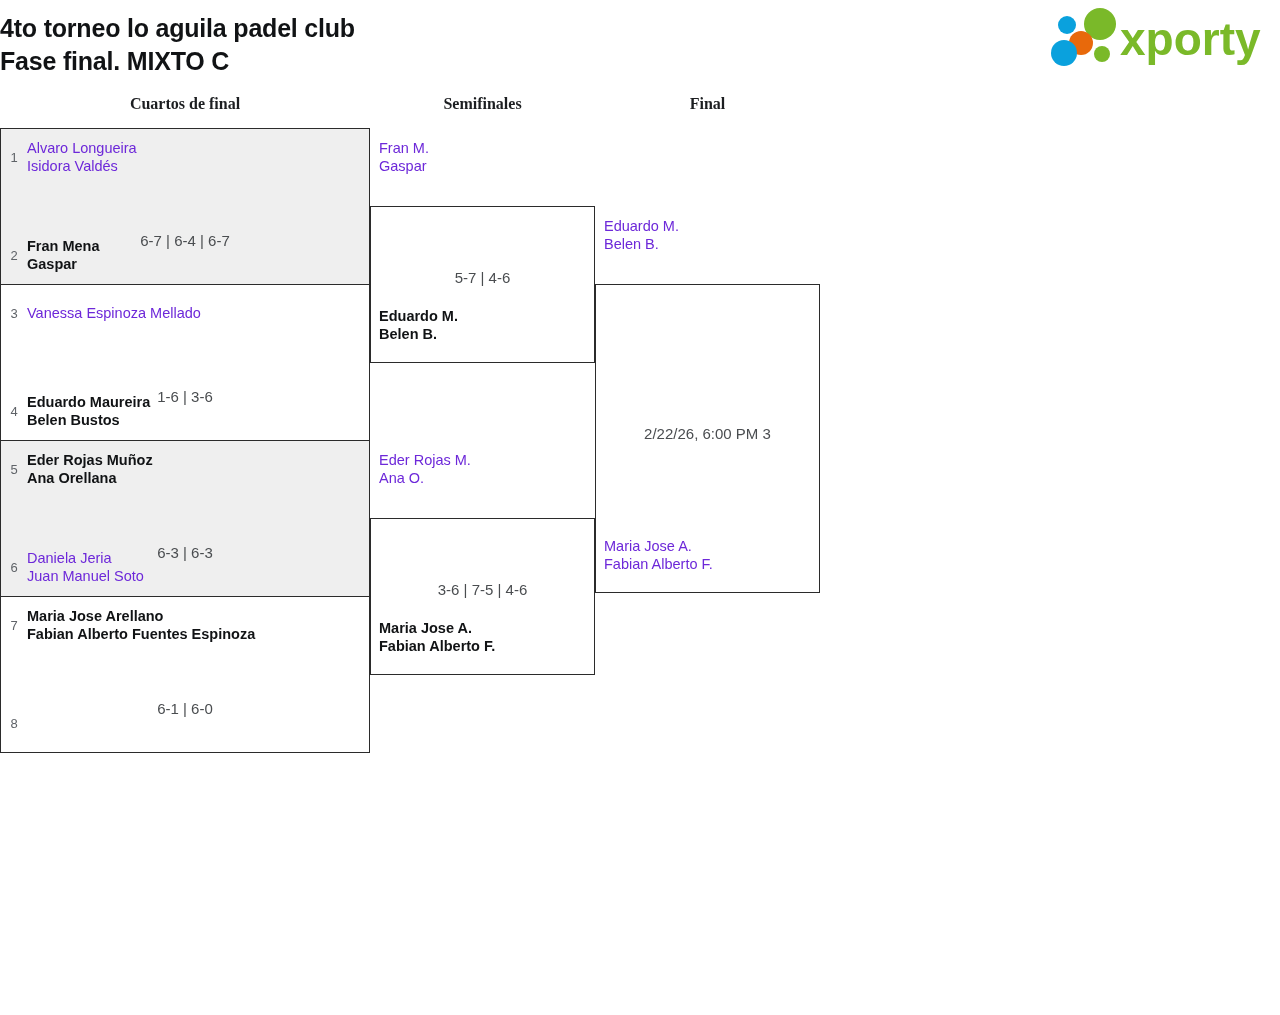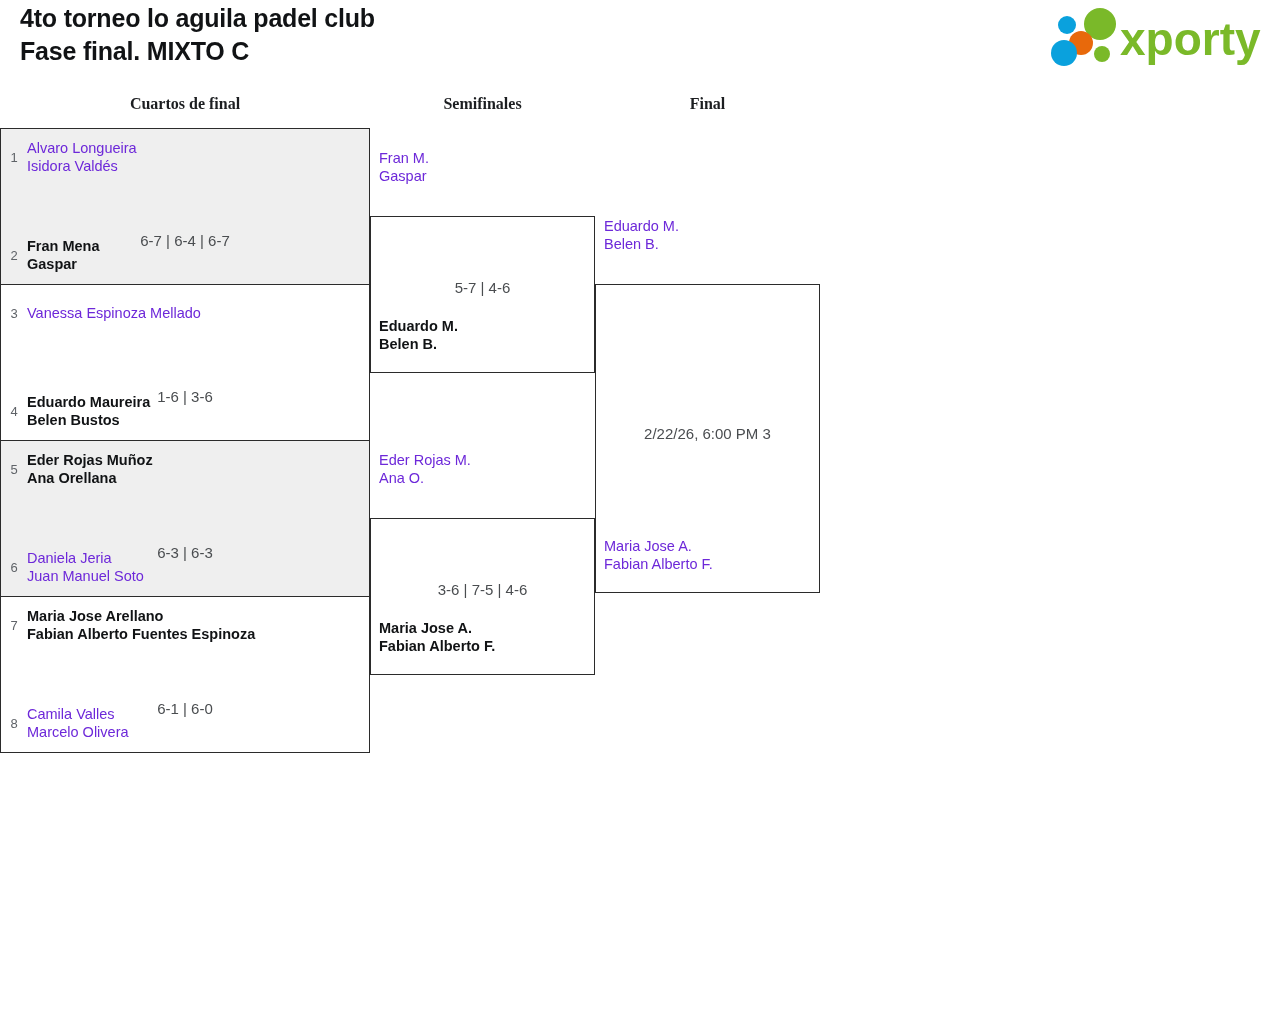--- a/index.html
+++ b/index.html
@@ -17,23 +17,22 @@
   #page {
     position: relative;
     width: 1280px;
     height: 1015px;
   }
 
   
   .title-block {
     position: absolute;
     left: 0px;
-    top: 2px;
+    top: 12px;
     width: 900px;
-    padding-left: 20px;
   }
   .title-line {
     font-size: 25px;
     font-weight: 700;
     line-height: 33px;
     color: #111315;
     letter-spacing: -0.2px;
     white-space: nowrap;
   }
 
@@ -229,28 +228,24 @@
       <div class="player top winner">
         <span class="seed">7</span>
         <span class="names">
           <span class="nm">Maria Jose Arellano</span>
           <span class="nm">Fabian Alberto Fuentes Espinoza</span>
         </span>
       </div>
       <div class="score">6-1 | 6-0</div>
       <div class="player bottom">
         <span class="seed">8</span>
-        <span class="names">
-          <span class="nm">Camila Valles</span>
-          <span class="nm">Marcelo Olivera</span>
-        </span>
-      </div>
-    </div>
-
-    <div class="match sf" style="top:216px;">
+      </div>
+    </div>
+
+    <div class="match sf" style="top:206px;">
       <div class="player top">
         <span class="names">
           <span class="nm">Fran M.</span>
           <span class="nm">Gaspar</span>
         </span>
       </div>
       <div class="score">5-7 | 4-6</div>
       <div class="player bottom winner">
         <span class="names">
           <span class="nm">Eduardo M.</span>

